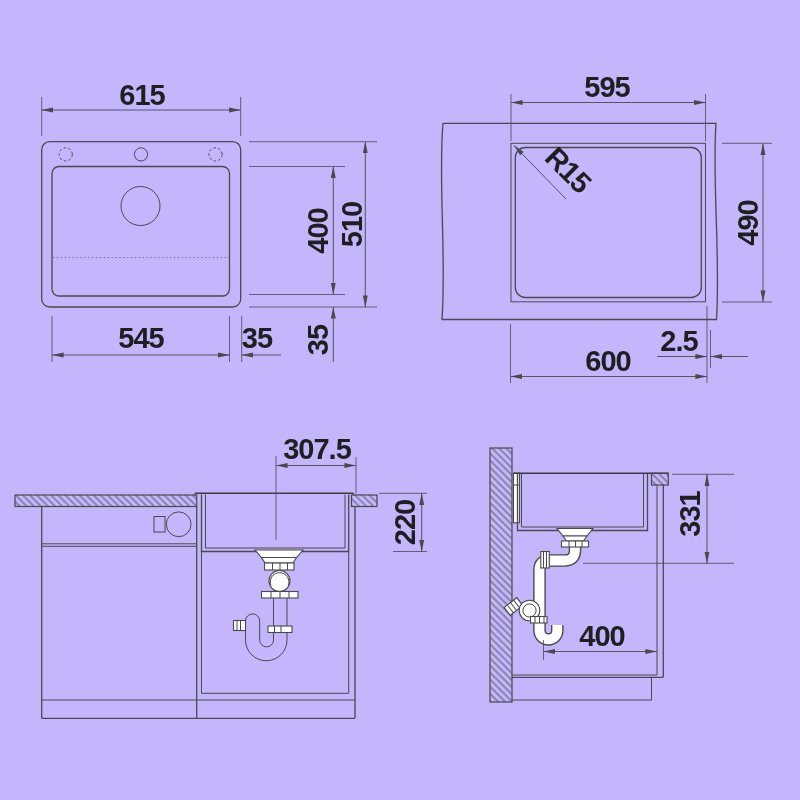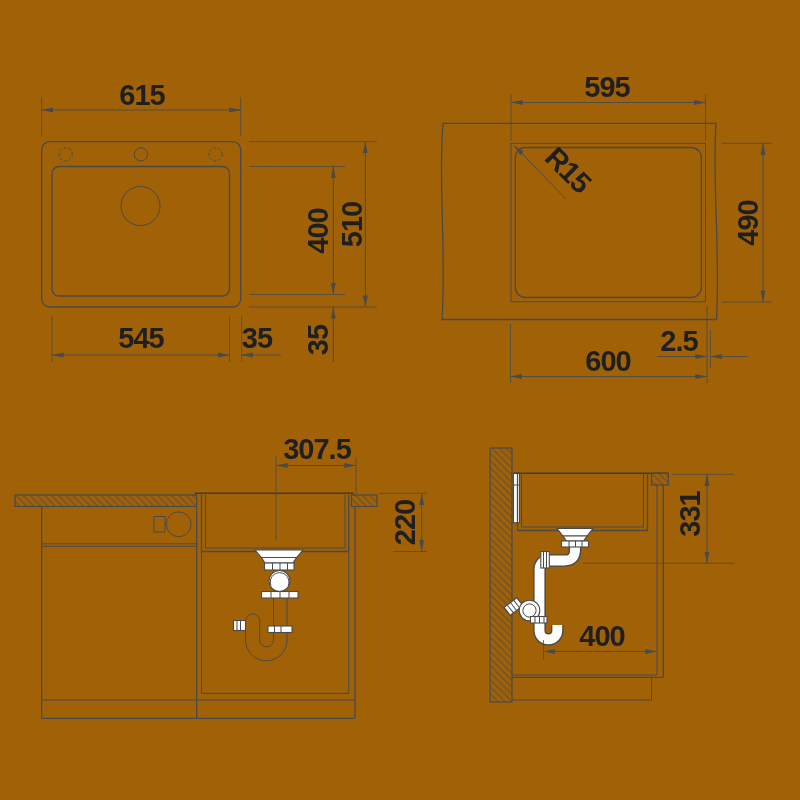--- a/index.html
+++ b/index.html
@@ -1,16 +1,16 @@
 <!DOCTYPE html>
 <html><head>
 <meta charset="utf-8">
 <style>
   html,body{margin:0;padding:0;background:#ffffff;}
-  #stage{width:800px;height:800px;background:#a16207;position:relative;overflow:hidden;}
+  #stage{width:800px;height:800px;background:#c4b5fd;position:relative;overflow:hidden;}
   svg{display:block;}
   .ln{stroke:#4a4a4a;fill:none;stroke-width:1.3;}
   .ln-thick{stroke:#3d3d3d;fill:none;stroke-width:1.6;}
   .ln-thin{stroke:#4a4a4a;fill:none;stroke-width:1;}
   .dim{stroke:#4a4a4a;fill:none;stroke-width:0.9;}
   .ext{stroke:#4a4a4a;fill:none;stroke-width:0.8;}
   .dotted{stroke:#6a6a6a;fill:none;stroke-width:0.9;stroke-dasharray:1.3 2.6;}
   .dashed{stroke:#4a4a4a;fill:none;stroke-width:1;stroke-dasharray:2.6 2.2;}
   .whitefill{fill:#ffffff;stroke:#4a4a4a;stroke-width:1.1;}
   .hatched{fill:url(#hatch);stroke:#4a4a4a;stroke-width:1.2;}

